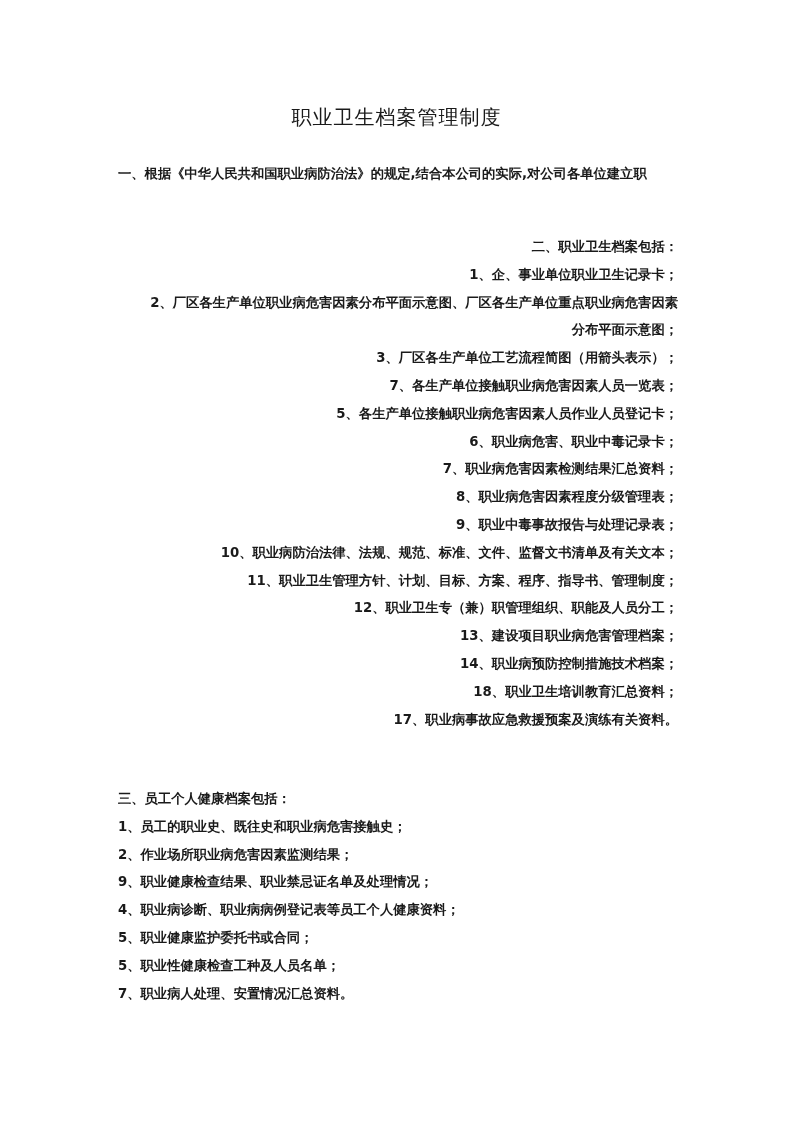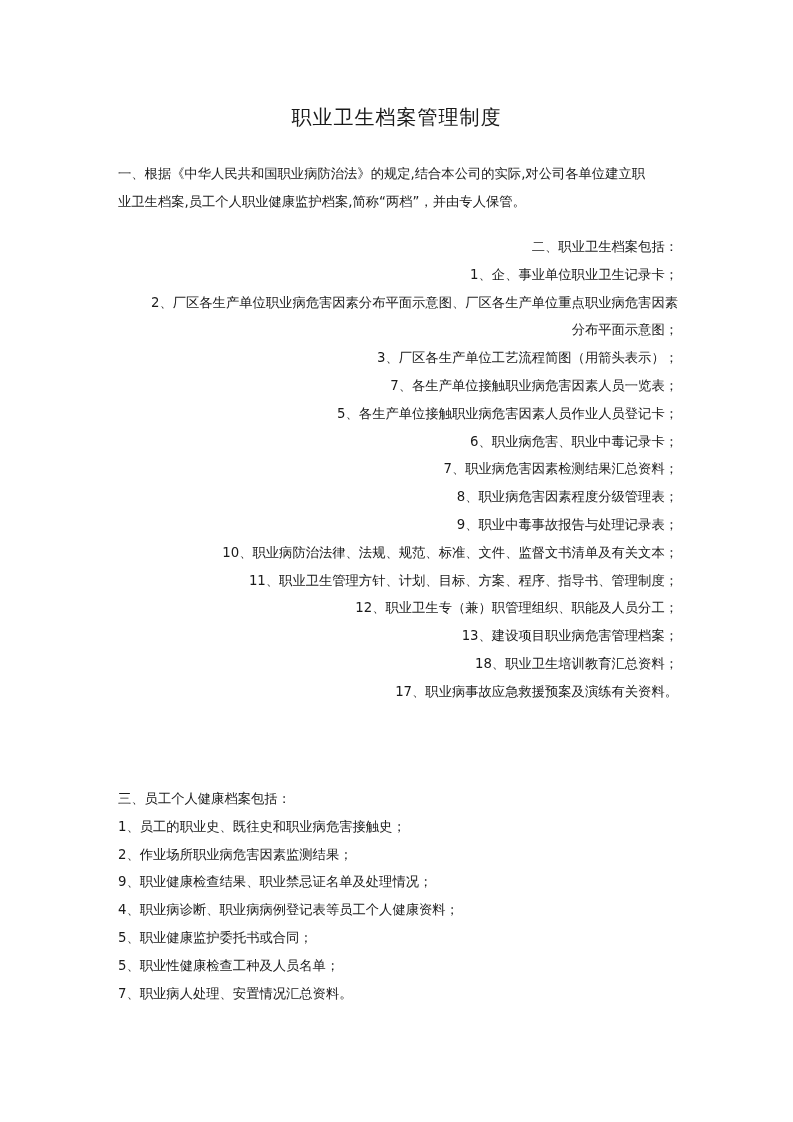--- a/index.html
+++ b/index.html
@@ -2,55 +2,55 @@
 <html><head>
 <meta charset="utf-8">
 <style>
   html, body { margin: 0; padding: 0; background: #ffffff; }
   body { width: 793px; height: 1122px; position: relative; overflow: hidden;
          font-family: "DejaVu Sans", "Liberation Sans", sans-serif; color: #1a1a1a; }
   .page { position: absolute; left: 0; top: 0; width: 793px; height: 1122px; background: #fff; }
   .title { position: absolute; left: 0; width: 793px; top: 103px; text-align: center;
            font-family: "DejaVu Serif", "Liberation Serif", serif; font-size: 20px; line-height: 28px;
            letter-spacing: 1px; color: #1a1a1a; margin: 0; font-weight: normal; }
-  .body-col { position: absolute; left: 118px; width: 560px; }
+  .body-col { position: absolute; left: 118px; width: 560px; font-weight: bold; }
   .sec1 { top: 160px; }
   .sec2 { top: 233px; text-align: right; }
   .sec3 { top: 785px; }
   .line { display: block; white-space: nowrap; font-size: 13.3px; line-height: 27.8px; }
   .heading { display: block; white-space: nowrap; font-size: 13.3px; line-height: 27.8px; }
 </style>
 </head>
 <body>
 
 <div class="page">
 
   <h1 class="title">职业卫生档案管理制度</h1>
 
   <div class="body-col sec1">
     <span class="line">一、根据《中华人民共和国职业病防治法》的规定,结合本公司的实际,对公司各单位建立职</span>
-    <span class="line">业卫生档案,员工个人职业健康监护档案,简称“两档”，并由专人保管。</span>
   </div>
 
   <div class="body-col sec2">
     <span class="heading">二、职业卫生档案包括：</span>
     <span class="line">1、企、事业单位职业卫生记录卡；</span>
     <span class="line">2、厂区各生产单位职业病危害因素分布平面示意图、厂区各生产单位重点职业病危害因素</span>
     <span class="line">分布平面示意图；</span>
     <span class="line">3、厂区各生产单位工艺流程简图（用箭头表示）；</span>
     <span class="line">7、各生产单位接触职业病危害因素人员一览表；</span>
     <span class="line">5、各生产单位接触职业病危害因素人员作业人员登记卡；</span>
     <span class="line">6、职业病危害、职业中毒记录卡；</span>
     <span class="line">7、职业病危害因素检测结果汇总资料；</span>
     <span class="line">8、职业病危害因素程度分级管理表；</span>
     <span class="line">9、职业中毒事故报告与处理记录表；</span>
     <span class="line">10、职业病防治法律、法规、规范、标准、文件、监督文书清单及有关文本；</span>
     <span class="line">11、职业卫生管理方针、计划、目标、方案、程序、指导书、管理制度；</span>
     <span class="line">12、职业卫生专（兼）职管理组织、职能及人员分工；</span>
     <span class="line">13、建设项目职业病危害管理档案；</span>
+    <span class="line">14、职业病预防控制措施技术档案；</span>
     <span class="line">18、职业卫生培训教育汇总资料；</span>
     <span class="line">17、职业病事故应急救援预案及演练有关资料。</span>
   </div>
 
   <div class="body-col sec3">
     <span class="heading">三、员工个人健康档案包括：</span>
     <span class="line">1、员工的职业史、既往史和职业病危害接触史；</span>
     <span class="line">2、作业场所职业病危害因素监测结果；</span>
     <span class="line">9、职业健康检查结果、职业禁忌证名单及处理情况；</span>
     <span class="line">4、职业病诊断、职业病病例登记表等员工个人健康资料；</span>

